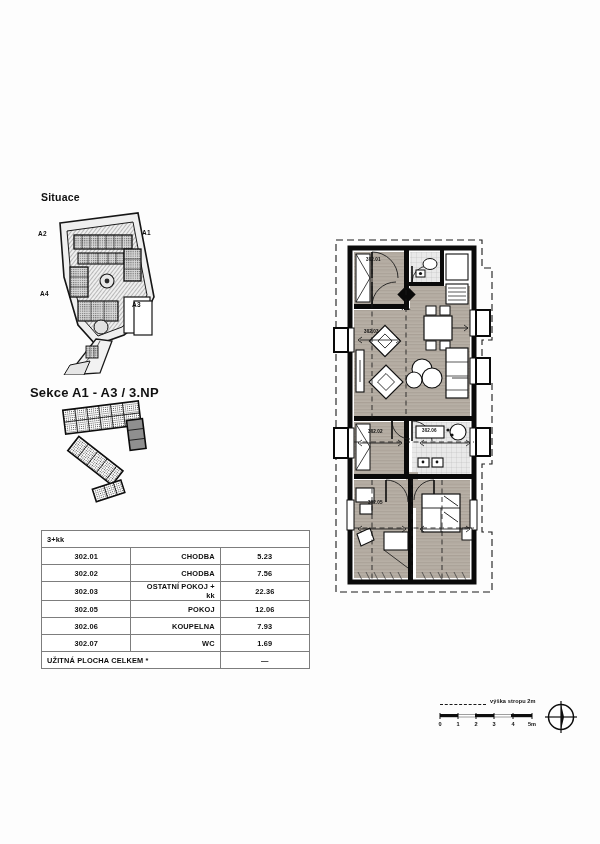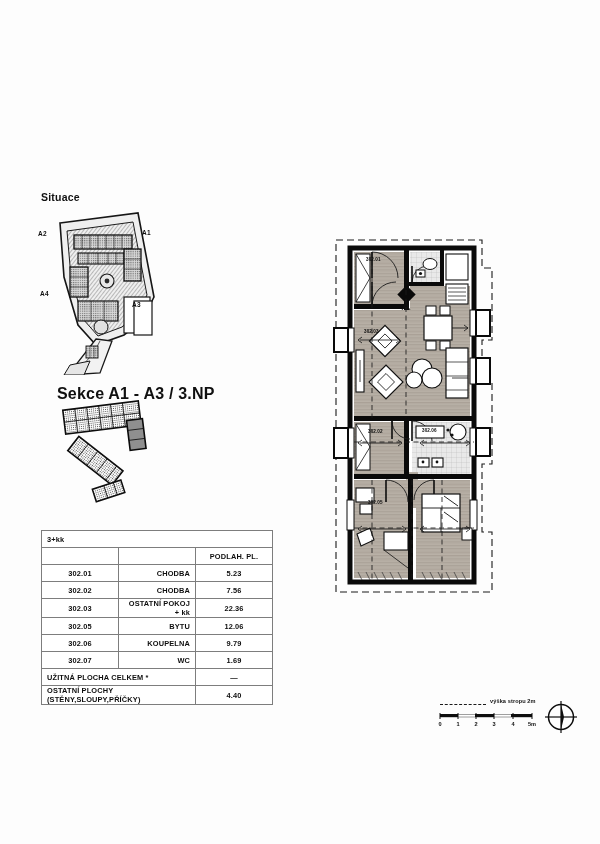--- a/index.html
+++ b/index.html
@@ -21,21 +21,21 @@
 
   
   .hdr {
     position: absolute;
     font-weight: bold;
     color: #101010;
     letter-spacing: .2px;
     white-space: nowrap;
   }
   #situace-title { left: 41px; top: 191px; font-size: 10.5px; }
-  #sekce-title   { left: 57px; top: 385px; font-size: 16px; }
+  #sekce-title   { left: 30px; top: 385px; font-size: 13px; }
 
   
   #situace-block {
     position: absolute;
     left: 38px; top: 205px;
     width: 135px; height: 170px;
   }
   #situace-svg { display:block; width:135px; height:170px; }
   .sitelabel {
     position: absolute;
@@ -54,21 +54,21 @@
     position: absolute;
     left: 50px; top: 400px;
     width: 115px; height: 105px;
   }
   #sekce-svg { display:block; width:115px; height:105px; }
 
   
   #area-table {
     position: absolute;
     left: 41px; top: 530px;
-    width: 232px;
+    width: 269px;
     border-collapse: collapse;
     table-layout: fixed;
     background: #ffffff;
   }
   #area-table td {
     border: 1px solid #7d7d7d;
     font-size: 7.4px;
     color: #0e0e0e;
     padding: 0 5px;
     height: 16px;
@@ -266,64 +266,55 @@
         <line x1="66" y1="84" x2="66" y2="97" stroke="#0d0d0d" stroke-width=".8"></line>
       </g>
     </svg>
   </div>
 
   <table id="area-table">
     <tbody>
       <tr class="row-title">
         <td colspan="3">3+kk</td>
       </tr>
-      <tr class="row-colhdr">
-        <td class="c-code"></td>
-        <td class="c-name"></td>
-        <td class="c-val">PODLAH. PL.</td>
-      </tr>
 
       <tr>
         <td class="c-code">302.01</td>
         <td class="c-name">CHODBA</td>
         <td class="c-val">5.23</td>
       </tr>
       <tr>
         <td class="c-code">302.02</td>
         <td class="c-name">CHODBA</td>
         <td class="c-val">7.56</td>
       </tr>
       <tr>
         <td class="c-code">302.03</td>
         <td class="c-name">OSTATNÍ POKOJ + kk</td>
         <td class="c-val">22.36</td>
       </tr>
       <tr>
         <td class="c-code">302.05</td>
-        <td class="c-name">BYTU</td>
+        <td class="c-name">POKOJ</td>
         <td class="c-val">12.06</td>
       </tr>
       <tr>
         <td class="c-code">302.06</td>
         <td class="c-name">KOUPELNA</td>
-        <td class="c-val">9.79</td>
+        <td class="c-val">7.93</td>
       </tr>
       <tr>
         <td class="c-code">302.07</td>
         <td class="c-name">WC</td>
         <td class="c-val">1.69</td>
       </tr>
 
       <tr class="row-sum">
         <td class="c-merged" colspan="2">UŽITNÁ PLOCHA CELKEM *</td>
         <td class="c-val">—</td>
-      </tr>
-      <tr class="row-sum">
-        <td class="c-merged" colspan="2">OSTATNÍ PLOCHY (STĚNY,SLOUPY,PŘÍČKY)</td>
-        <td class="c-val">4.40</td>
       </tr>
     </tbody>
   </table>
 
   <div id="floorplan">
     <svg id="floorplan-svg" viewBox="0 0 178 378">
       <defs>
 
         <pattern id="woodh" width="4" height="3.4" patternUnits="userSpaceOnUse">
           <rect width="4" height="3.4" fill="#b9b2a8"></rect>

